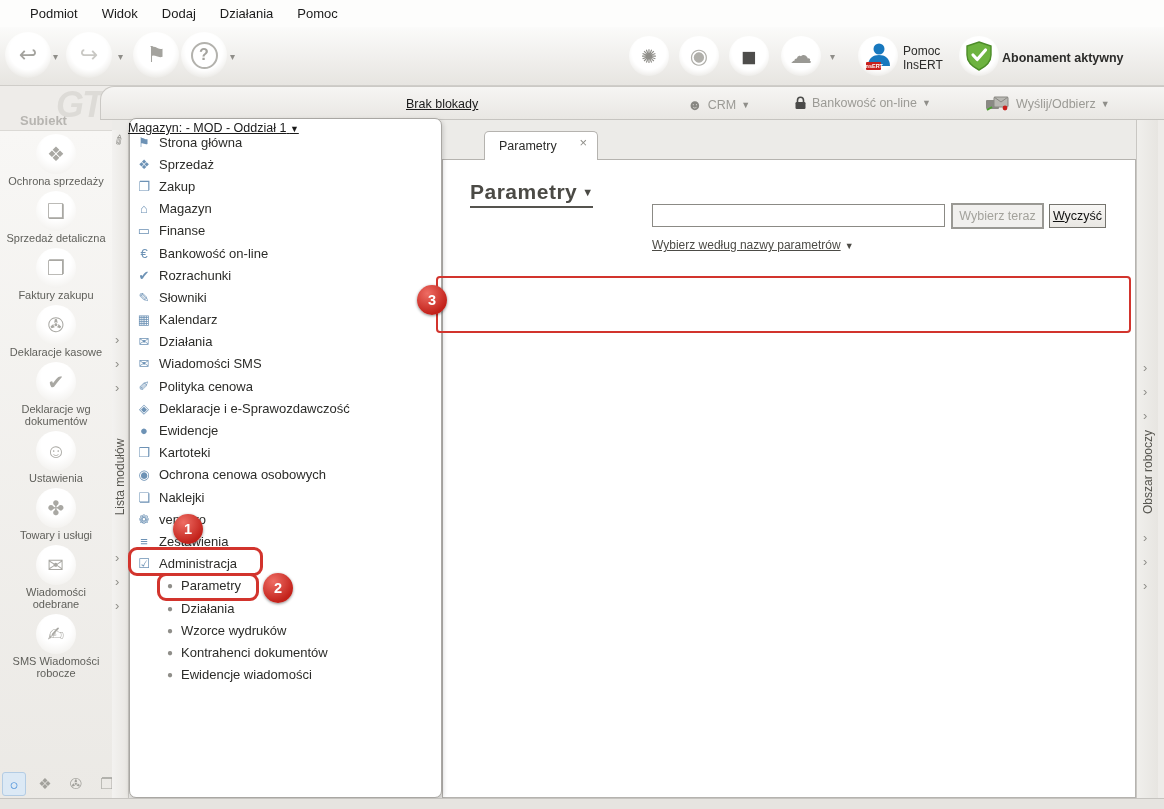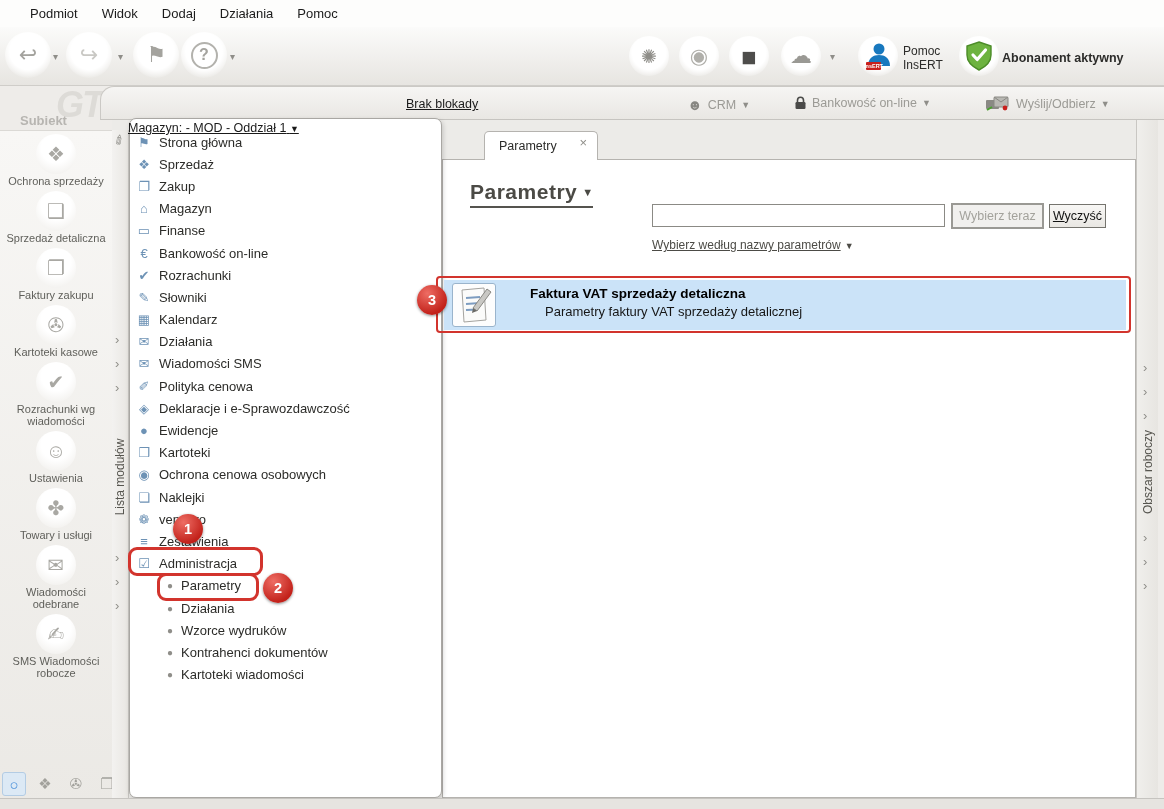--- a/index.html
+++ b/index.html
@@ -228,25 +228,25 @@
       <div class="side-item">
         <span class="side-ico">❑</span>
         <span class="side-lbl">Sprzedaż detaliczna</span>
       </div>
       <div class="side-item">
         <span class="side-ico">❐</span>
         <span class="side-lbl">Faktury zakupu</span>
       </div>
       <div class="side-item">
         <span class="side-ico">✇</span>
-        <span class="side-lbl">Kartoteki kasowe</span>
+        <span class="side-lbl">Deklaracje kasowe</span>
       </div>
       <div class="side-item">
         <span class="side-ico">✔</span>
-        <span class="side-lbl">Rozrachunki wg wiadomości</span>
+        <span class="side-lbl">Deklaracje wg dokumentów</span>
       </div>
       <div class="side-item">
         <span class="side-ico">☺</span>
         <span class="side-lbl">Ustawienia</span>
       </div>
       <div class="side-item">
         <span class="side-ico">✤</span>
         <span class="side-lbl">Towary i usługi</span>
       </div>
       <div class="side-item">
@@ -298,36 +298,20 @@
     <span class="t">Parametry</span><span class="c">▼</span>
   </div>
 
   <input class="search-input" type="text" value="" style="">
   <button class="btn-select" disabled="">Wybierz teraz</button>
   <button class="btn-clear"><span class="accel">W</span><span>yczyść</span></button>
   <span class="filter-link">
     <span>Wybierz według nazwy parametrów</span><span class="c">▼</span>
   </span>
 
-  <div class="result-row">
-    <div class="ricon">
-      <svg width="42" height="42" viewBox="0 0 42 42">
-        <polygon points="9,6 31,4 33,36 11,38" fill="#fbfbfa" stroke="#a5a4a0"></polygon>
-        <line x1="13" y1="14" x2="27" y2="13" stroke="#7d9cc0" stroke-width="2"></line>
-        <line x1="13" y1="20" x2="27" y2="19" stroke="#7d9cc0" stroke-width="2"></line>
-        <line x1="13" y1="26" x2="24" y2="25.5" stroke="#7d9cc0" stroke-width="2"></line>
-        <polygon points="20,24 34,5 38,8 24,27" fill="#c9c8c4" stroke="#8a8984"></polygon>
-        <polygon points="20,24 24,27 19,29" fill="#6b6a66"></polygon>
-      </svg>
-    </div>
-    <div class="rtexts">
-      <div class="rtitle">Faktura VAT sprzedaży detaliczna</div>
-      <div class="rsub">Parametry faktury VAT sprzedaży detalicznej</div>
-    </div>
-  </div>
 
   <div class="mpanel">
     <div class="mlist">
         <div class="mitem">
           <span class="mico">⚑</span>
           <span class="mlbl">Strona główna</span>
         </div>
         <div class="mitem">
           <span class="mico">❖</span>
           <span class="mlbl">Sprzedaż</span>
@@ -415,21 +399,21 @@
         <div class="mitem">
           <span class="bullet">●</span>
           <span class="mlbl">Wzorce wydruków</span>
         </div>
         <div class="mitem">
           <span class="bullet">●</span>
           <span class="mlbl">Kontrahenci dokumentów</span>
         </div>
         <div class="mitem">
           <span class="bullet">●</span>
-          <span class="mlbl">Kartoteki wiadomości</span>
+          <span class="mlbl">Ewidencje wiadomości</span>
         </div>
       </div>
   </div>
 
   <div class="footer-strip"></div>
 
   <div class="rbox" style="left:128px;top:547px;width:135px;height:29px;"></div>
   <div class="rbox" style="left:157px;top:573px;width:102px;height:28px;"></div>
   <div class="rbox" style="left:436px;top:276px;width:695px;height:57px;border-width:2.5px;border-radius:4px;"></div>
   <div class="rcircle" style="left:173px;top:514px;">1</div>

